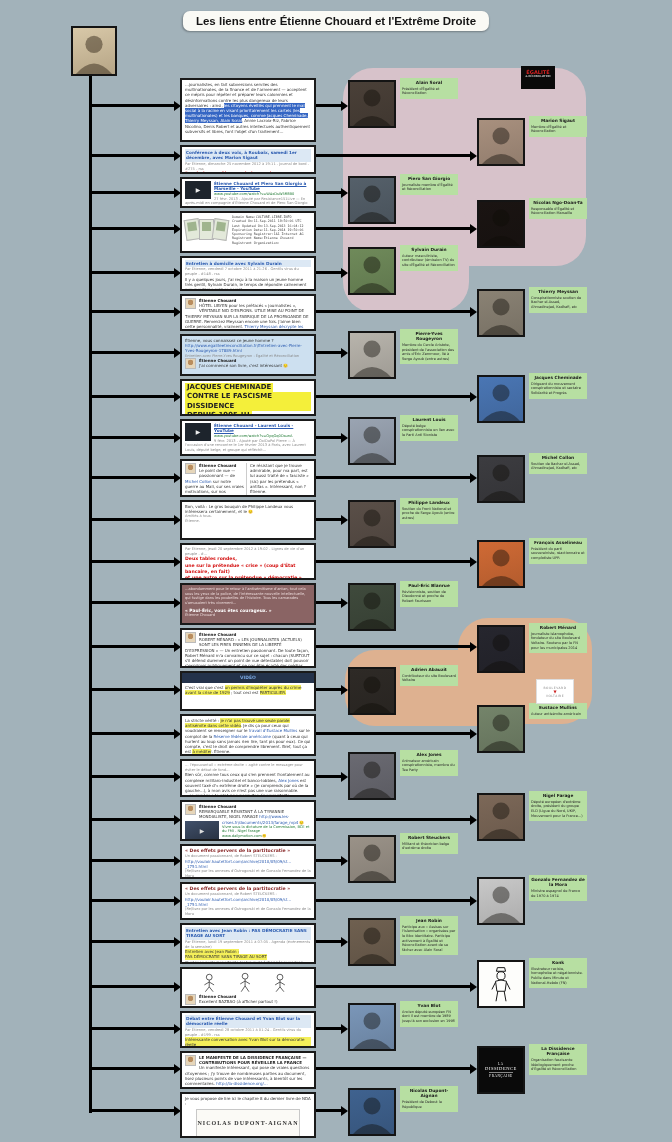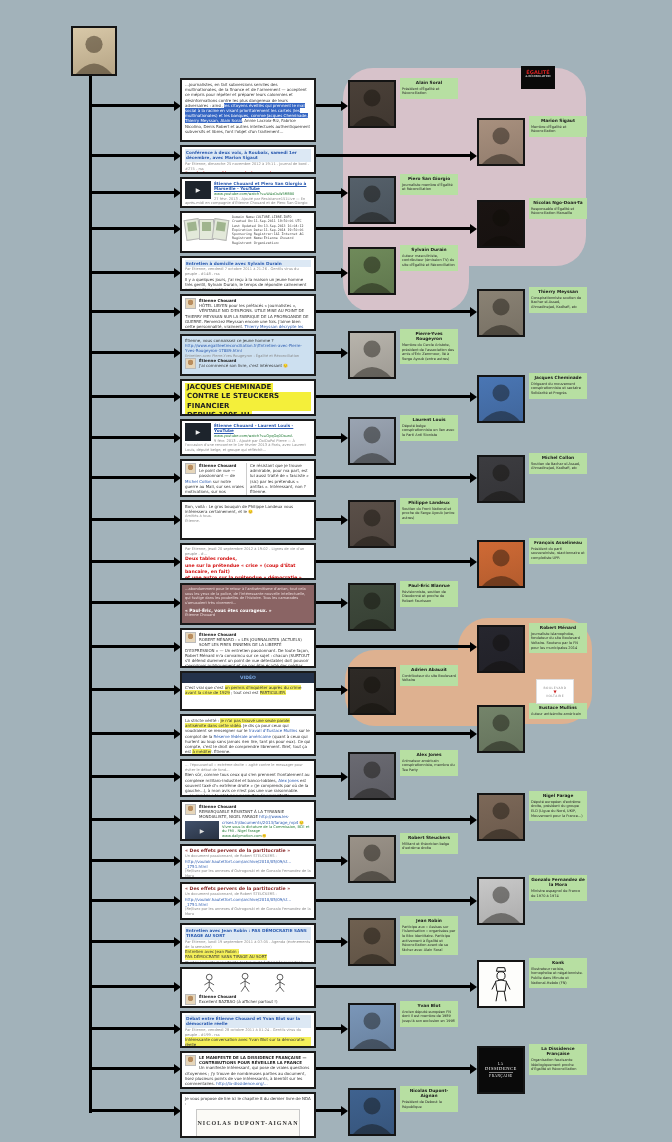--- a/index.html
+++ b/index.html
@@ -75,20 +75,21 @@
   .dslogo .c{font-size:3.4px;letter-spacing:.5px;border-top:.5px solid #888;margin-top:1px;padding-top:1px;}
   .konkbg{width:100%;height:100%;background:#fdfdfb;display:flex;align-items:center;justify-content:center;}
   .col2{display:flex;gap:3px;}
   .col2 .c{flex:1;border-right:0.5px solid #ccc;padding-right:2px;}
   .col2 .c:last-child{border-right:none;}
 </style>
 </head>
 <body>
 
 <div id="canvas">
+  <div class="title">Les liens entre Étienne Chouard et l'Extrême Droite</div>
   <div class="rootphoto">
     <svg viewBox="0 0 44 48" width="100%" height="100%">
       <circle cx="22" cy="17" r="9" fill="rgba(40,28,16,.45)"></circle>
       <path d="M3 48 Q22 26 41 48 Z" fill="rgba(40,28,16,.45)"></path>
     </svg>
   </div>
   <div class="trunk"></div>
   <div class="logo-er">
     <div class="l1">ÉGALITÉ</div>
     <div class="l2">&amp; RÉCONCILIATION</div>
@@ -282,21 +283,21 @@
       <span class="seg-m">Expiration Date:11-Sep-2014 19:50:06</span>
       <span class="seg-m">Sponsoring Registrar:1&amp;1 Internet AG</span>
       <span class="seg-m">Registrant Name:Etienne Chouard</span>
       <span class="seg-m">Registrant Organization:</span>
     </div>
     <div class="box" style="top: 256px; height: 35px;"><span class="seg-hl">Entretien à domicile avec Sylvain Durain</span><span class="seg-g">Par Étienne, vendredi 7 octobre 2011 à 21:26 - Gentils virus du peuple - #148 - rss</span><span class="seg-t">Il y a quelques jours, j'ai reçu à la maison un jeune homme très gentil, Sylvain Durain, le temps de répondre calmement aux questions qu'il se posait.</span></div>
     <div class="box" style="top: 294px; height: 37px;"><span class="avi"></span><span class="seg-b">Étienne Chouard</span><span class="seg-t">HÔTEL LIBYEN pour les préfacés « journalistes », VÉRITABLE NID D'ESPIONS. UTILE MISE AU POINT DE THIERRY MEYSSAN SUR LA FABRIQUE DE LA PROPAGANDE DE GUERRE. Remerciez Meyssan encore une fois. J'aime bien cette personnalité, vraiment. </span><span class="seg-e">Thierry Meyssan décrypte les mécanismes de la…</span></div>
     <div class="box" style="top: 334px; height: 42px; background: rgb(205, 224, 240);"><span class="seg-t">Étienne, vous connaissez ce jeune homme ? </span><span class="seg-e">http://www.egaliteetreconciliation.fr/Entretien-avec-Pierre-Yves-Rougeyron-17889.html</span><span class="seg-g">Entretien avec Pierre-Yves Rougeyron : Égalité et Réconciliation</span><span class="avi"></span><span class="seg-b">Étienne Chouard</span><span class="seg-t">J'ai commencé son livre, c'est intéressant 🙂</span></div>
     <div class="box" style="top: 379px; height: 37px;">
       <span class="seg-Y">JACQUES CHEMINADE</span>
-      <span class="seg-Y">CONTRE LE STEUCKERS FINANCIER</span>
+      <span class="seg-Y">CONTRE LE FASCISME DISSIDENCE</span>
       <span class="seg-Y">DEPUIS 1995 !!!</span>
     </div>
     <div class="box" style="top: 419px; height: 37px;">
       <span class="thumb"></span>
       <span class="seg-h">Étienne Chouard - Laurent Louis - YouTube</span>
       <span class="seg-u">www.youtube.com/watch?v=OyqGq0DsunA</span>
       <span class="seg-g">9 févr. 2013 - Ajouté par OxiDaPol Pierre — À l'occasion d'une rencontre le 1er février 2013 à Paris, avec Laurent Louis, député belge, et groupe qui réfléchit…</span>
     </div>
     <div class="box" style="top: 459px; height: 38px;">
       <div class="col2">

